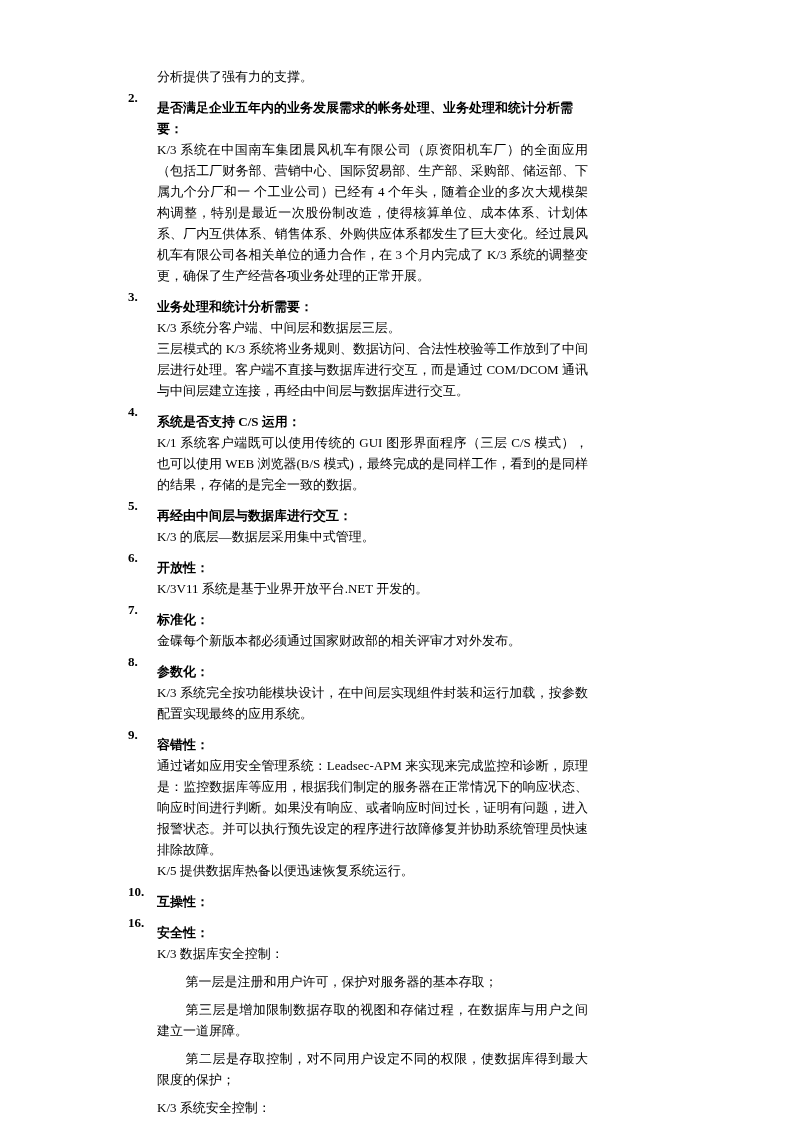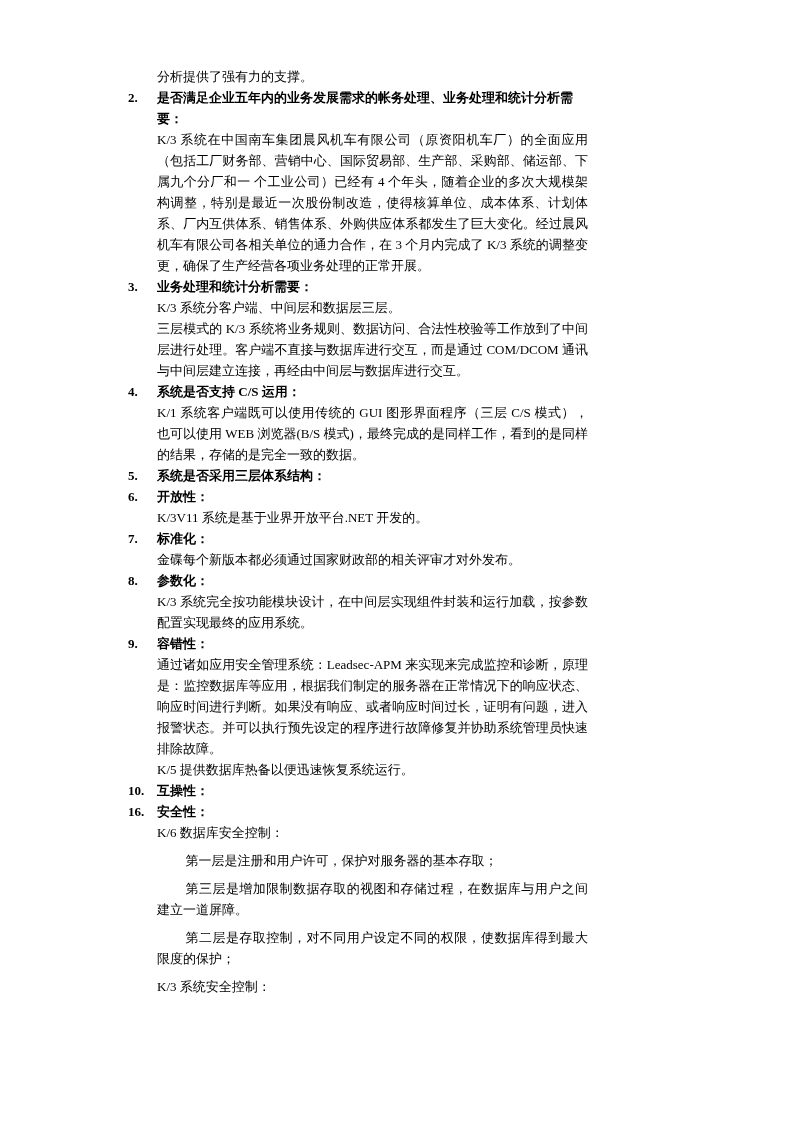--- a/index.html
+++ b/index.html
@@ -30,20 +30,21 @@
   }
   .num {
     flex: 0 0 29px;
     width: 29px;
     font-weight: bold;
     white-space: nowrap;
   }
   .body {
     flex: 1 1 auto;
     min-width: 0;
+    margin-top: 10px;
   }
   .title {
     font-size: 13px;
     font-weight: bold;
     line-height: 21px;
     text-align: left;
   }
   .para {
     font-size: 13px;
     line-height: 21px;
@@ -81,21 +82,22 @@
     <div class="num">4.</div>
     <div class="body">
       <div class="title">系统是否支持 C/S 运用：</div>
       <p class="para">K/1 系统客户端既可以使用传统的 GUI 图形界面程序（三层 C/S 模式）， 也可以使用 WEB 浏览器(B/S 模式)，最终完成的是同样工作，看到的是同样的结果，存储的是完全一致的数据。</p>
     </div>
   </div>
 
   <div class="item">
     <div class="num">5.</div>
     <div class="body">
-      <div class="title">系统是否采用三层体系结构：</div>
+      <div class="title">再经由中间层与数据库进行交互：</div>
+      <p class="para">K/3 的底层—数据层采用集中式管理。</p>
     </div>
   </div>
 
   <div class="item">
     <div class="num">6.</div>
     <div class="body">
       <div class="title">开放性：</div>
       <p class="para">K/3V11 系统是基于业界开放平台.NET 开发的。</p>
     </div>
   </div>
@@ -129,21 +131,21 @@
     <div class="num">10.</div>
     <div class="body">
       <div class="title">互操性：</div>
     </div>
   </div>
 
   <div class="item">
     <div class="num">16.</div>
     <div class="body">
       <div class="title">安全性：</div>
-      <p class="para">K/6 数据库安全控制：</p>
+      <p class="para">K/3 数据库安全控制：</p>
       <p class="para sub">第一层是注册和用户许可，保护对服务器的基本存取；</p>
       <p class="para sub">第三层是增加限制数据存取的视图和存储过程，在数据库与用户之间建立一道屏障。</p>
       <p class="para sub">第二层是存取控制，对不同用户设定不同的权限，使数据库得到最大限度的保护；</p>
       <p class="para">K/3 系统安全控制：</p>
     </div>
   </div>
 
 </div>
 
 </body></html>

